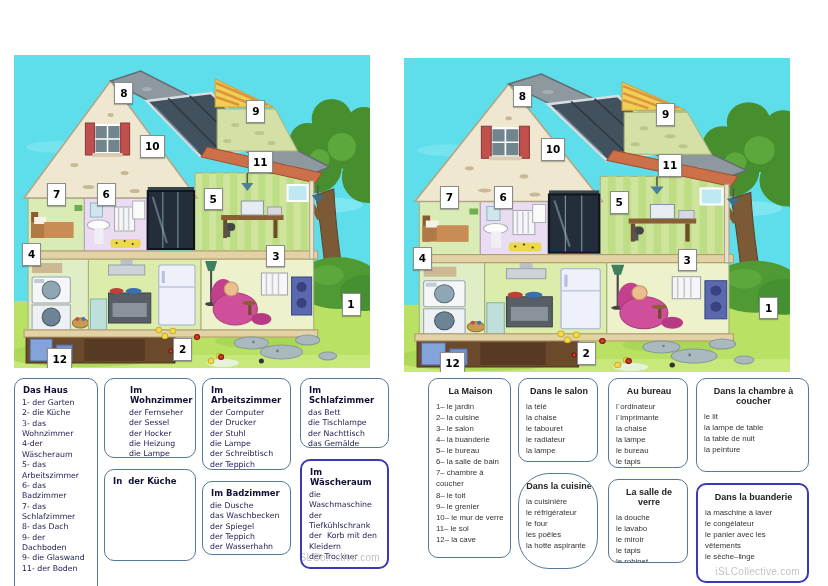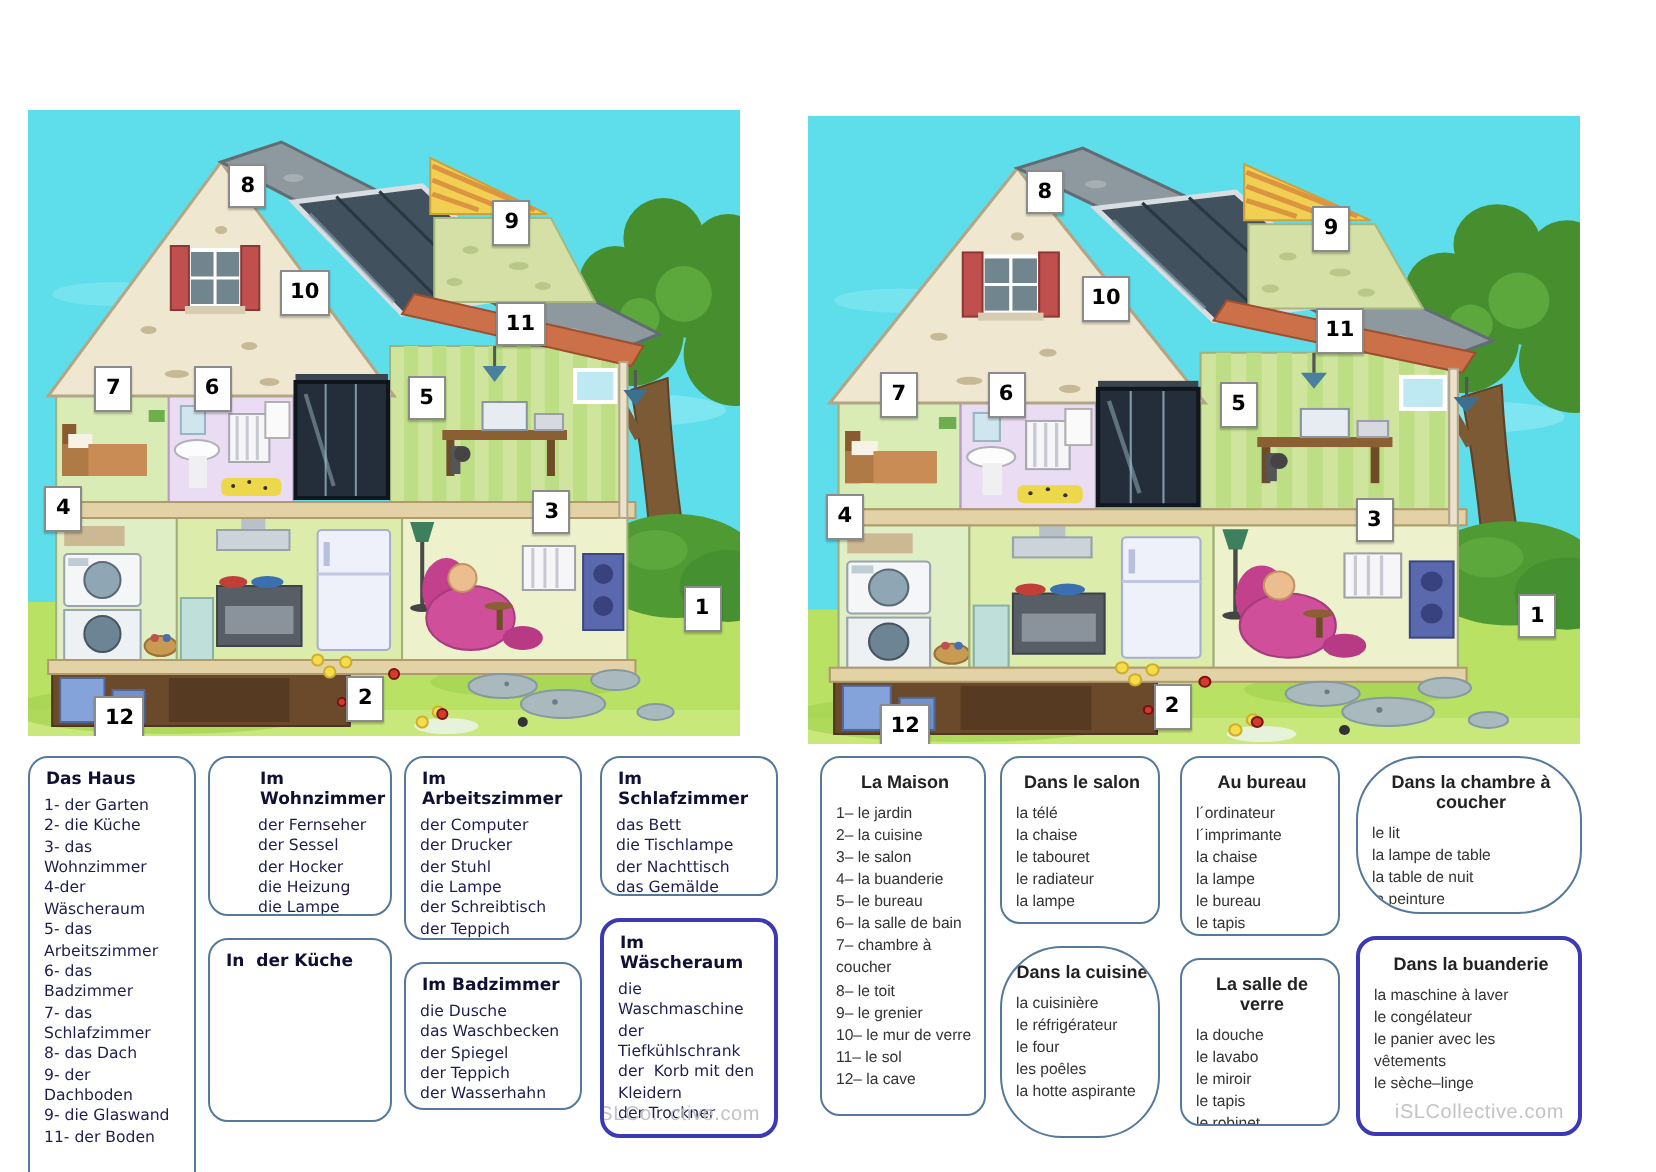--- a/index.html
+++ b/index.html
@@ -16,21 +16,21 @@
   #de-col1{left:14px;width:84px}  #de-col2{left:104px;width:92px}
   #de-col3{left:202px;width:89px} #de-col4{left:300px;width:89px}
   #fr-col1{left:410px;width:83px} #fr-col2{left:500px;width:80px}
   #fr-col3{left:590px;width:80px} #fr-col4{left:678px;width:113px}
   .vbox{background:#fff;border:1.5px solid #55799b;border-radius:10px;
         padding:5px 5px 4px 7px;box-sizing:border-box;overflow:hidden;position:relative;}
   .vbox.indigo{border-color:#3b39b3;border-width:2px;}
   .vlist{list-style:none;margin:0;padding:0;}
   .de .vtitle{font-size:8.5px;font-weight:bold;color:#101035;white-space:pre-wrap;margin:1px 0 3px 1px;}
   .de .vlist li{font-size:7.8px;color:#1d1d4f;line-height:1.33;white-space:pre-wrap;}
-  .fr{font-family:"Liberation Sans",sans-serif;}
+  .fr{font-family:"Liberation Sans",sans-serif;margin-left:18px;}
   .fr .vtitle{font-size:9px;font-weight:bold;color:#222;text-align:center;margin:2px 0 5px;}
   .fr .vlist li{font-size:7.8px;color:#333;line-height:1.42;white-space:pre-wrap;}
   .wmark{position:absolute;bottom:4px;right:7px;font-size:10px;font-weight:normal;
          color:#c3c3c3;letter-spacing:.3px;font-family:"Liberation Sans",sans-serif;padding-left:12px;}
 </style>
 </head>
 <body>
 
 <div class="sheet">
   <div id="panel-de" class="panel">
@@ -584,21 +584,21 @@
         <ul class="vlist">
           <li>la douche</li>
           <li>le lavabo</li>
           <li>le miroir</li>
           <li>le tapis</li>
           <li>le robinet</li>
         </ul>
       </div>
     </div>
   <div id="fr-col4" class="vcol fr">
-      <div class="vbox slate" style="height: 79px; border-radius: 32px;">
+      <div class="vbox slate" style="height: 94px;">
         <div class="vtitle">Dans la chambre à coucher</div>
         <ul class="vlist">
           <li>le lit</li>
           <li>la lampe de table</li>
           <li>la table de nuit</li>
           <li>la peinture</li>
         </ul>
       </div>
       <div class="vbox indigo" style="height: 100px;">
         <div class="vtitle">Dans la buanderie</div>

